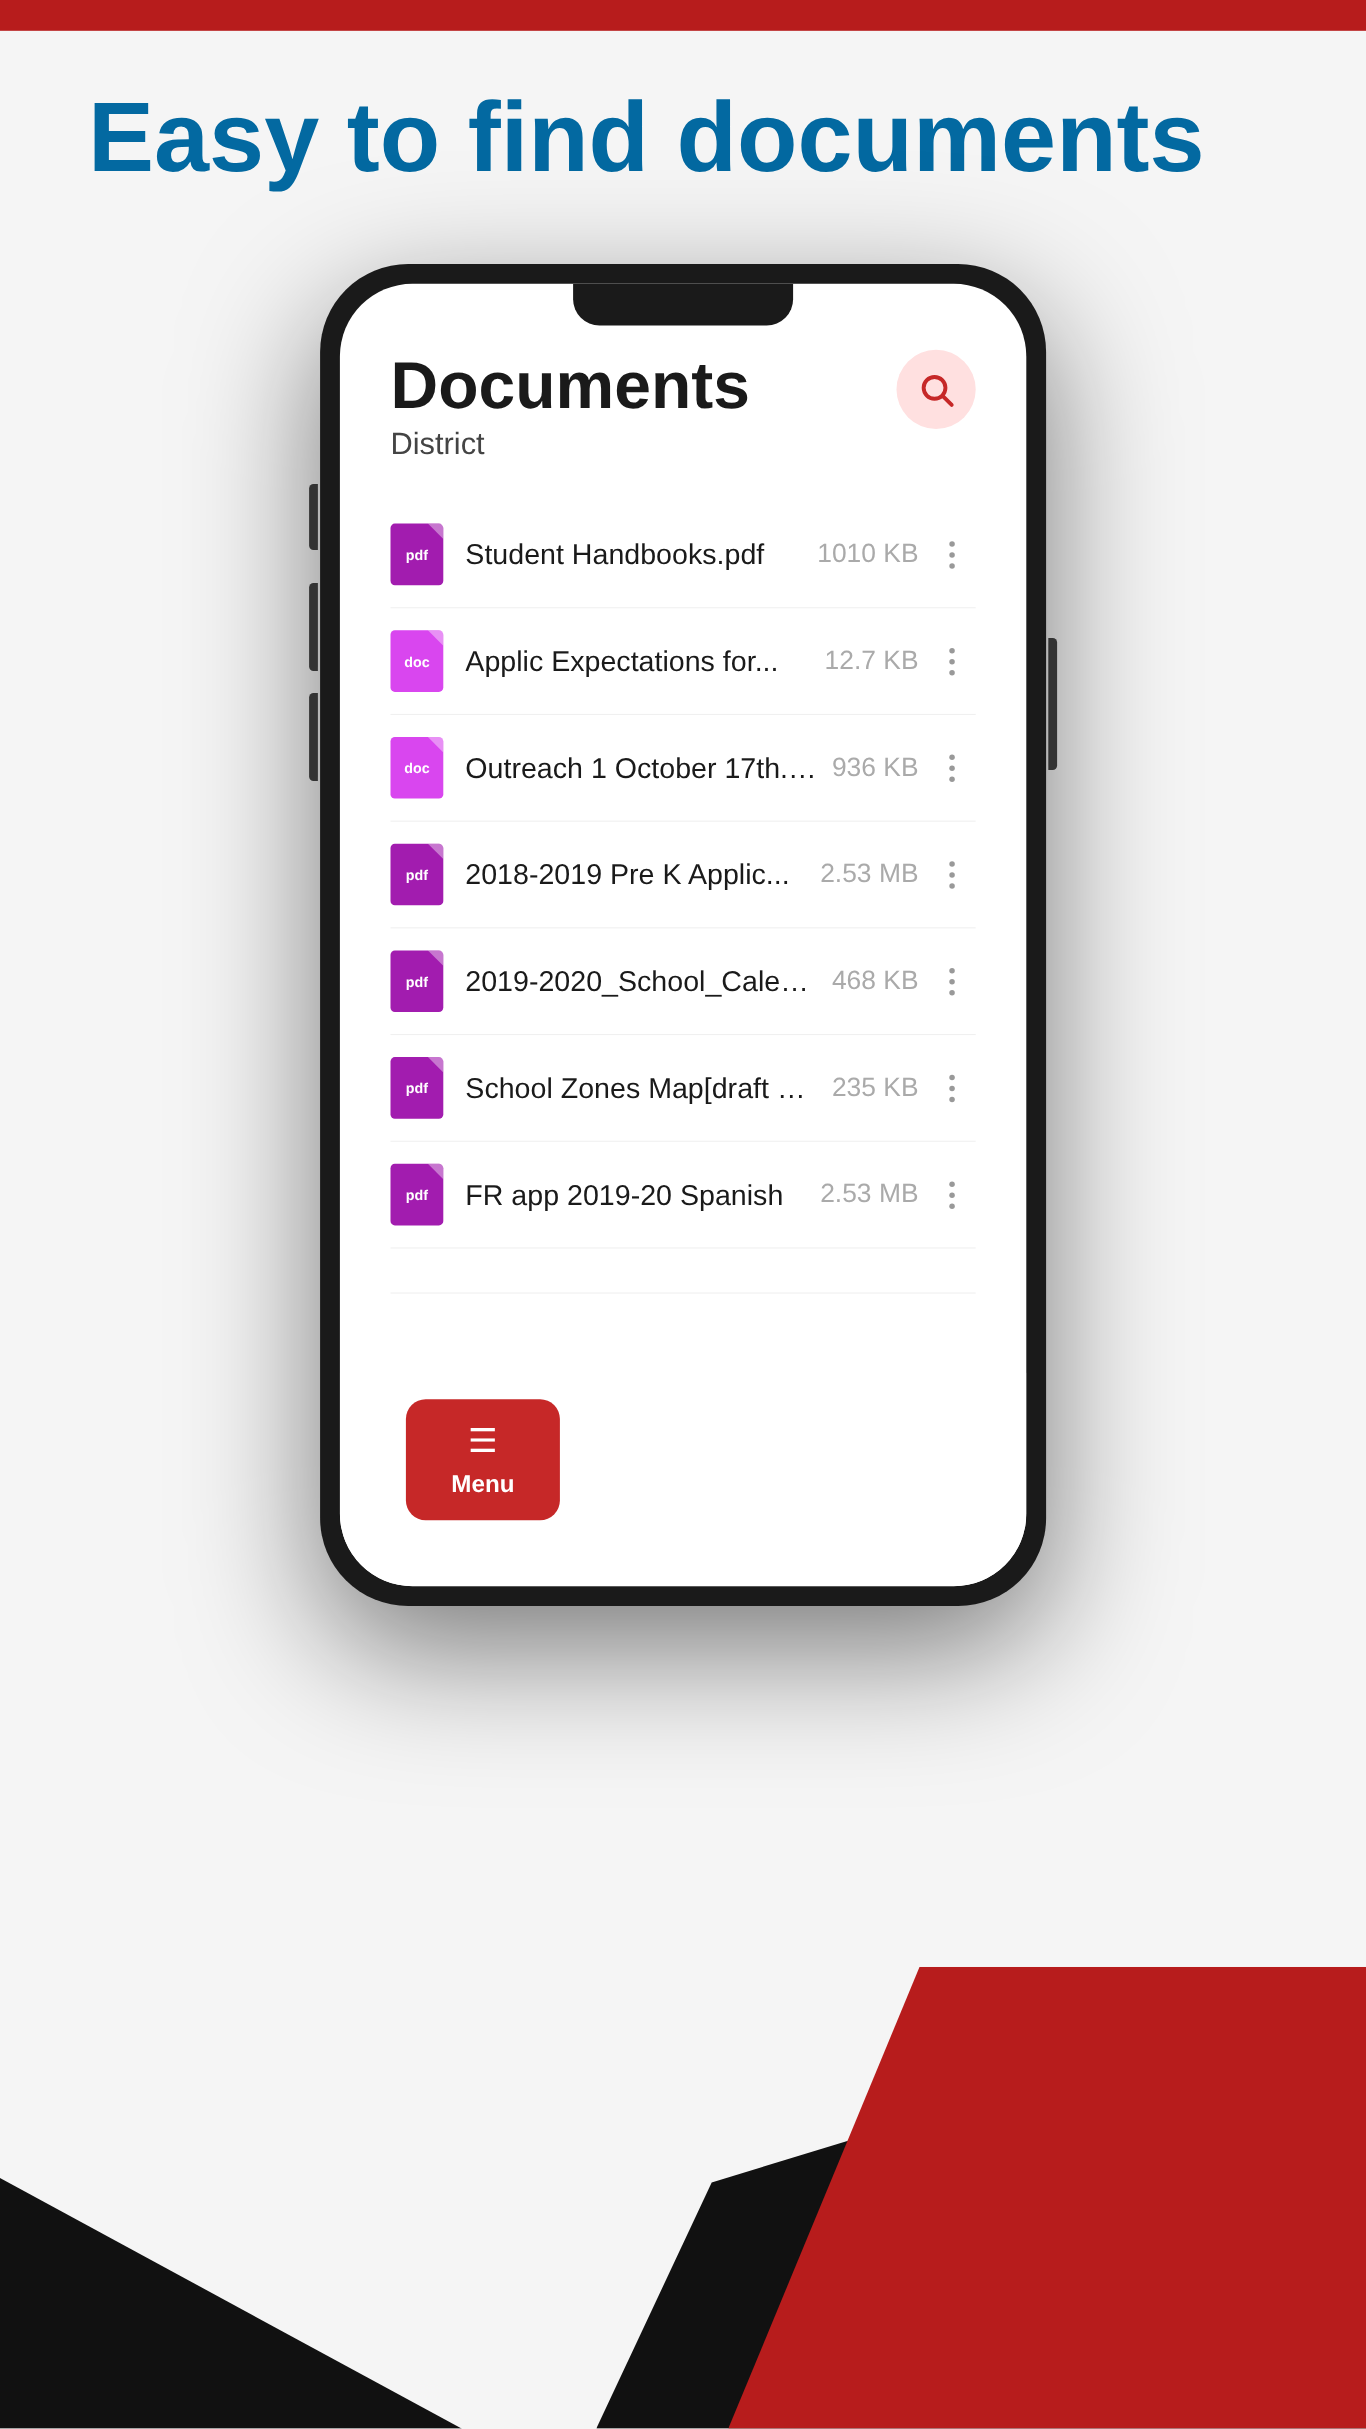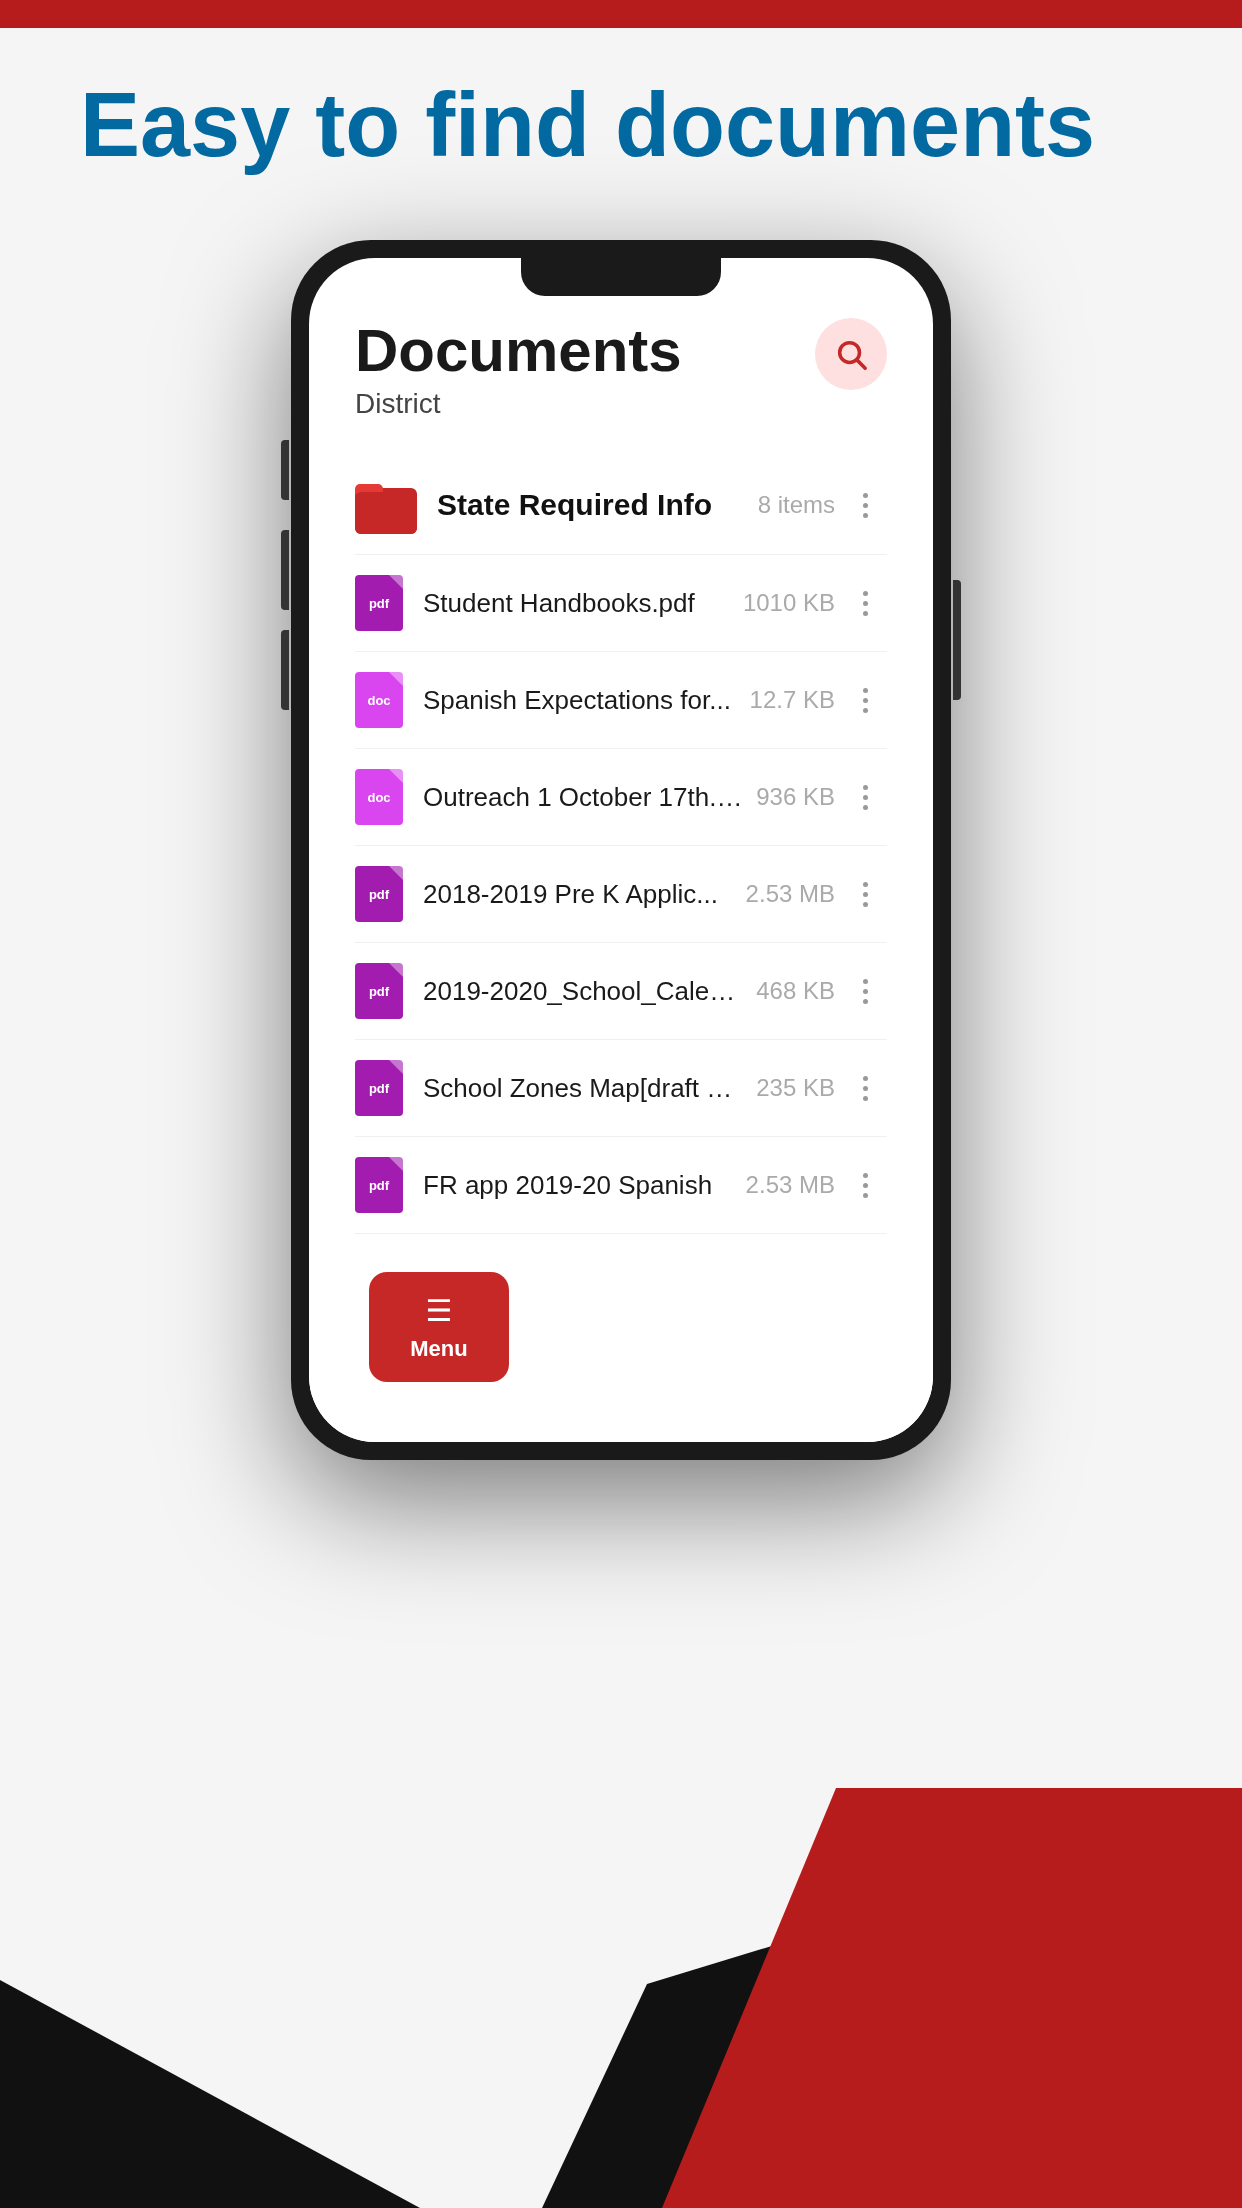--- a/index.html
+++ b/index.html
@@ -360,36 +360,20 @@
         <div class="search-btn">
           <svg class="search-icon-svg" viewBox="0 0 24 24" fill="none" stroke="#c62828" stroke-width="2.5" stroke-linecap="round" stroke-linejoin="round">
             <circle cx="11" cy="11" r="7"></circle>
             <line x1="16.5" y1="16.5" x2="22" y2="22"></line>
           </svg>
         </div>
       </div>
 
       <div class="list-items">
 
-        <div class="list-item">
-          <svg class="folder-icon folder-icon-large" viewBox="0 0 62 58" fill="none" xmlns="http://www.w3.org/2000/svg">
-            <rect x="0" y="12" width="62" height="46" rx="6" fill="#c62828"></rect>
-            <rect x="0" y="8" width="28" height="14" rx="5" fill="#e53935"></rect>
-            <rect x="0" y="16" width="62" height="42" rx="6" fill="#c62828"></rect>
-          </svg>
-          <div class="item-text">
-            <div class="item-name item-name-bold">State Required Info</div>
-          </div>
-          <span class="item-meta">8 items</span>
-          <div class="more-btn">
-            <div class="dot"></div>
-            <div class="dot"></div>
-            <div class="dot"></div>
-          </div>
-        </div>
 
 
         <div id="file-list">
             <div class="list-item">
       <div class="file-icon file-icon-pdf">
         <div class="file-icon-corner"></div>
         <span>pdf</span>
       </div>
       <div class="item-text">
         <div class="item-name">Student Handbooks.pdf</div>
@@ -400,21 +384,21 @@
         <div class="dot"></div>
         <div class="dot"></div>
       </div>
     </div>
             <div class="list-item">
       <div class="file-icon file-icon-doc">
         <div class="file-icon-corner"></div>
         <span>doc</span>
       </div>
       <div class="item-text">
-        <div class="item-name">Spanish Expectations for...</div>
+        <div class="item-name">Applic Expectations for...</div>
       </div>
       <span class="item-meta">12.7 KB</span>
       <div class="more-btn">
         <div class="dot"></div>
         <div class="dot"></div>
         <div class="dot"></div>
       </div>
     </div>
             <div class="list-item">
       <div class="file-icon file-icon-doc">

